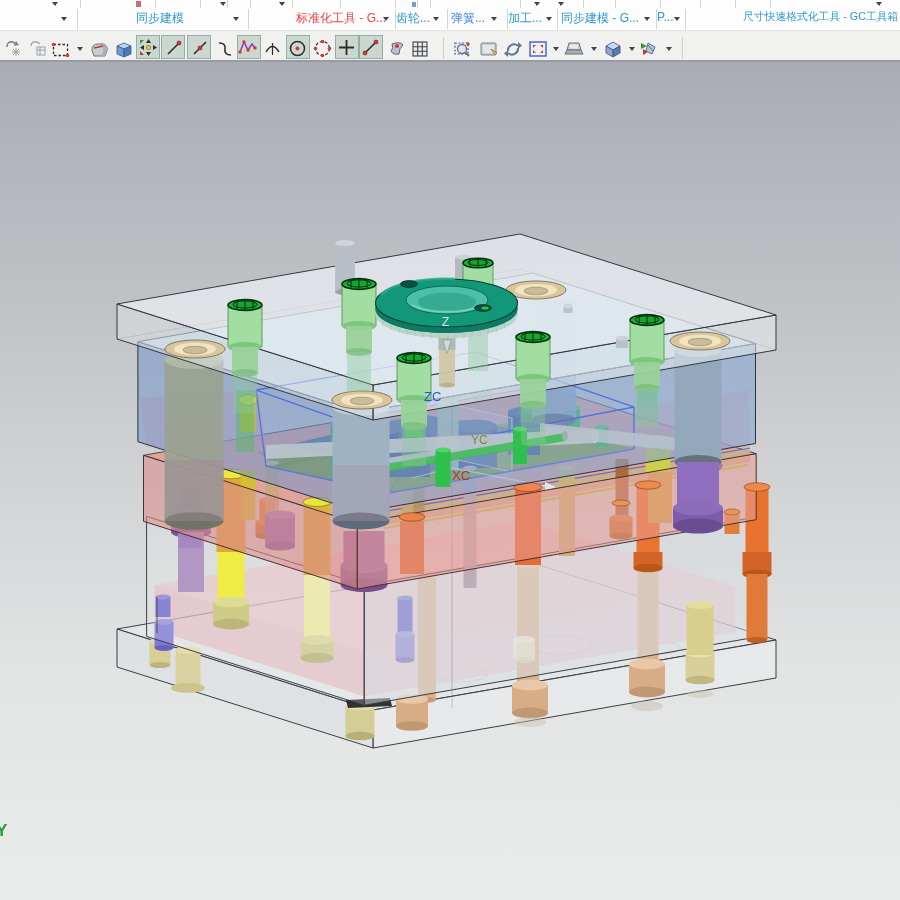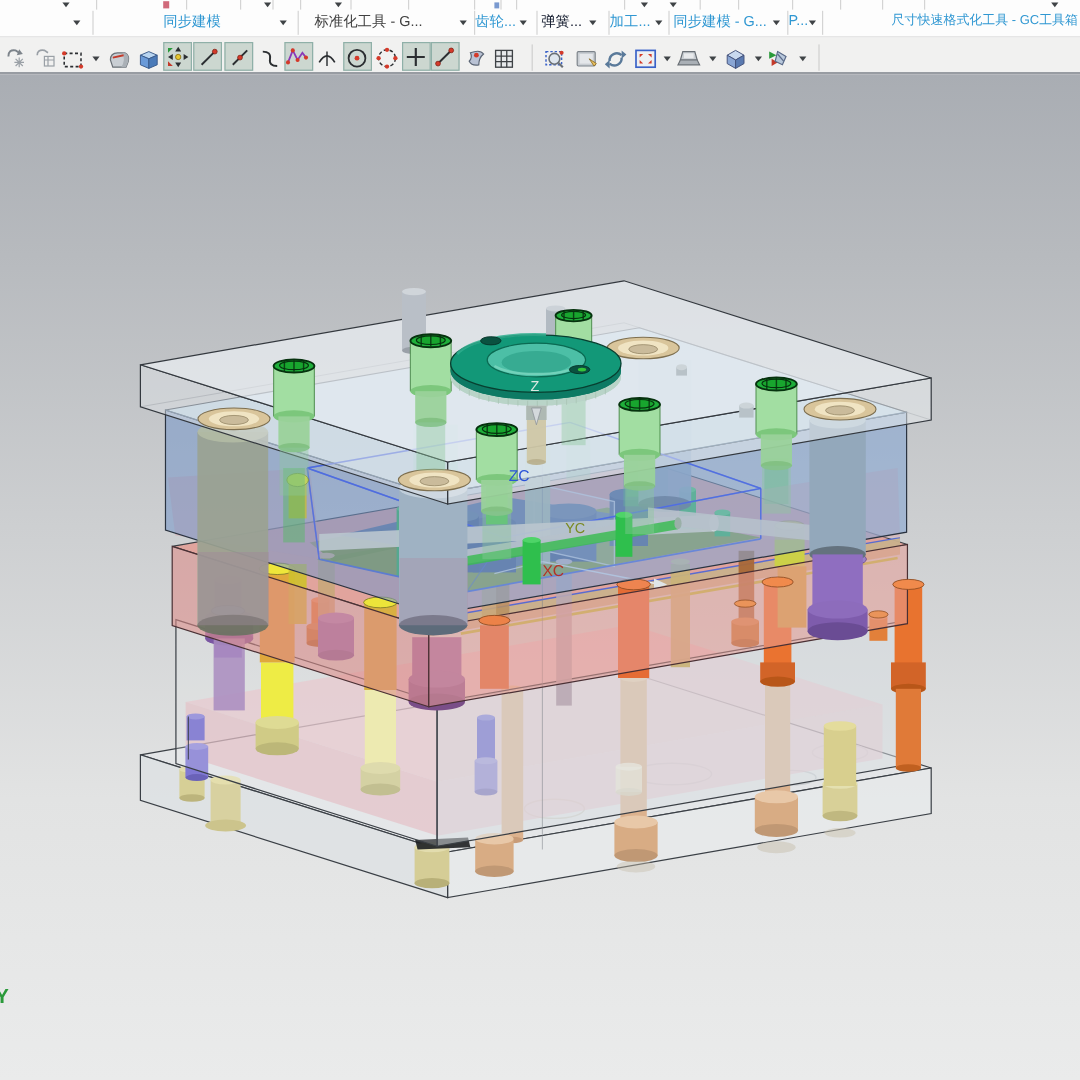--- a/index.html
+++ b/index.html
@@ -38,25 +38,25 @@
     <div style="position:absolute;left:77px;top:9px;width:1px;height:20px;background:#d4d4d4"></div>
     <div style="position:absolute;left:248px;top:9px;width:1px;height:20px;background:#d4d4d4"></div>
     <div style="position:absolute;left:395px;top:9px;width:1px;height:20px;background:#d4d4d4"></div>
     <div style="position:absolute;left:447px;top:9px;width:1px;height:20px;background:#d4d4d4"></div>
     <div style="position:absolute;left:507px;top:9px;width:1px;height:20px;background:#d4d4d4"></div>
     <div style="position:absolute;left:557px;top:9px;width:1px;height:20px;background:#d4d4d4"></div>
     <div style="position:absolute;left:656px;top:9px;width:1px;height:20px;background:#d4d4d4"></div>
     <div style="position:absolute;left:685px;top:9px;width:1px;height:20px;background:#d4d4d4"></div>
     <div style="position:absolute;left:80px;top:10px;width:160px;text-align:center;font-size:12px;color:#2f97d2;white-space:nowrap">同步建模</div>
     <div style="position:absolute;left:233px;top:17px;width:0;height:0;border-left:3.5px solid transparent;border-right:3.5px solid transparent;border-top:4px solid #3f4346"></div>
-    <div style="position:absolute;left:262px;top:10px;width:122px;font-size:12px;color:#404040;white-space:nowrap">标准化工具 - G...</div>
+    <div style="position:absolute;left:280px;top:10px;width:122px;text-align:center;font-size:12px;color:#ef4444;white-space:nowrap">标准化工具 - G...</div>
     <div style="position:absolute;left:383px;top:17px;width:0;height:0;border-left:3.5px solid transparent;border-right:3.5px solid transparent;border-top:4px solid #3f4346"></div>
     <div style="position:absolute;left:396px;top:10px;width:34px;text-align:center;font-size:12px;color:#2f97d2;white-space:nowrap">齿轮...</div>
     <div style="position:absolute;left:433px;top:17px;width:0;height:0;border-left:3.5px solid transparent;border-right:3.5px solid transparent;border-top:4px solid #3f4346"></div>
-    <div style="position:absolute;left:450px;top:10px;width:36px;text-align:center;font-size:12px;color:#0f172a;white-space:nowrap">弹簧...</div>
+    <div style="position:absolute;left:450px;top:10px;width:36px;text-align:center;font-size:12px;color:#3b82f6;white-space:nowrap">弹簧...</div>
     <div style="position:absolute;left:491px;top:17px;width:0;height:0;border-left:3.5px solid transparent;border-right:3.5px solid transparent;border-top:4px solid #3f4346"></div>
     <div style="position:absolute;left:508px;top:10px;width:33px;text-align:center;font-size:12px;color:#2f97d2;white-space:nowrap">加工...</div>
     <div style="position:absolute;left:546px;top:17px;width:0;height:0;border-left:3.5px solid transparent;border-right:3.5px solid transparent;border-top:4px solid #3f4346"></div>
     <div style="position:absolute;left:560px;top:10px;width:80px;text-align:center;font-size:12px;color:#2f97d2;white-space:nowrap">同步建模 - G...</div>
     <div style="position:absolute;left:644px;top:17px;width:0;height:0;border-left:3.5px solid transparent;border-right:3.5px solid transparent;border-top:4px solid #3f4346"></div>
     <div style="position:absolute;left:657px;top:10px;width:14px;text-align:center;font-size:12px;color:#2f97d2;white-space:nowrap">P...</div>
     <div style="position:absolute;left:674px;top:17px;width:0;height:0;border-left:3.5px solid transparent;border-right:3.5px solid transparent;border-top:4px solid #3f4346"></div>
     <div style="position:absolute;left:743px;top:10px;font-size:10.8px;color:#2f97d2;white-space:nowrap">尺寸快速格式化工具 - GC工具箱</div>
     <div style="position:absolute;left:61px;top:17px;width:0;height:0;border-left:3.5px solid transparent;border-right:3.5px solid transparent;border-top:4px solid #3f4346"></div>
   </div>

